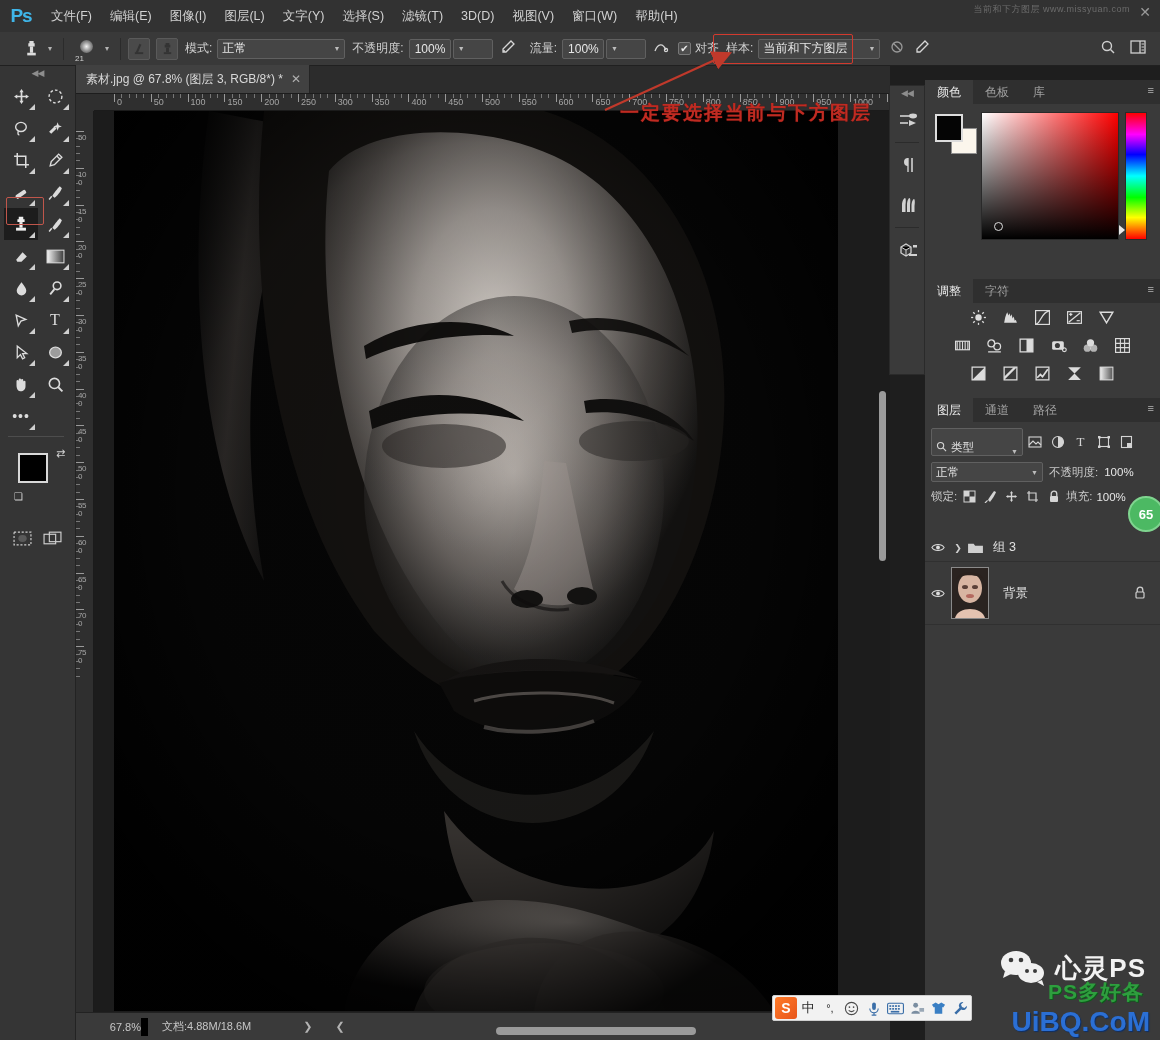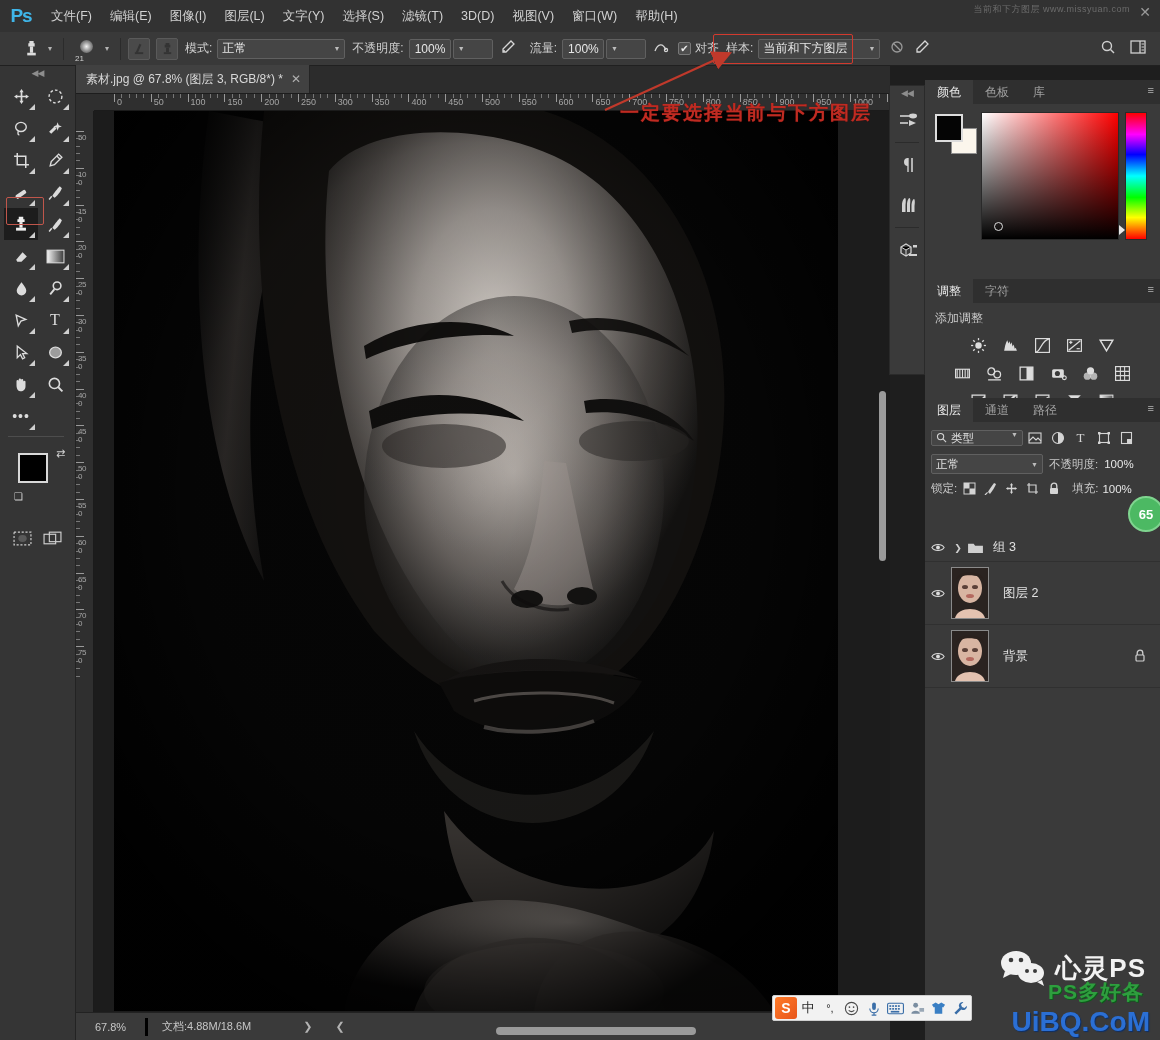--- a/index.html
+++ b/index.html
@@ -155,21 +155,21 @@
     font-weight:bold; letter-spacing:2px; white-space:nowrap; z-index:60;
     text-shadow:0 0 1px #7a1510;
   }
   #annot-arrow{ position:absolute; left:600px; top:48px; z-index:60; }
   
   #statusbar{
     position:absolute; left:76px; bottom:0; width:814px; height:28px;
     background:#3a3a3a; border-top:1px solid #222; display:flex; align-items:center;
     font-size:11px; color:#c6c6c6; gap:0;
   }
-  #sb-zoom{ width:72px; text-align:center; border-right:3px solid #000000; height:18px; line-height:18px;}
+  #sb-zoom{ width:72px; text-align:right; border-right:7px solid #000000; height:18px; line-height:18px;}
   #sb-doc{ padding-left:14px; }
   #sb-arrows{ margin-left:52px; color:#b3b3b3; letter-spacing:10px;}
   #sb-scroll{
     position:absolute; left:420px; bottom:5px; width:200px; height:8px; background:#9a9a9a; border-radius:4px;
   }
   
   #dock-icons{
     position:absolute; top:85px; right:235px; width:36px; height:290px;
     background:#3a3a3a; border:1px solid #2a2a2a;
   }
@@ -211,22 +211,22 @@
     border-top:5px solid transparent;border-bottom:5px solid transparent;border-left:6px solid #e8e8e8;}
   
   #adj-panel{ background:#3a3a3a; padding-bottom:6px; }
   #adj-title{ padding:7px 10px 4px 10px; font-size:12px; color:#c9c9c9; }
   .adj-row{ display:flex; justify-content:center; gap:6px; padding:3px 0; }
   .adj-ico{ width:26px;height:22px;display:flex;align-items:center;justify-content:center;color:#dcdcdc;}
   
   #layers-panel{ position:absolute; left:0; right:0; top:318px; bottom:0; background:#3a3a3a;}
   #lp-filter{ display:flex; align-items:center; gap:0; padding:6px 6px 4px 6px; }
   #lp-filter-sel{
-    width:92px;height:16px;background:#454545;border:1px solid #606060;border-radius:2px;
-    display:flex;align-items:flex-start;justify-content:space-between;padding:0 4px;font-size:11.5px;color:#e0e0e0;
+    width:92px;height:28px;background:#454545;border:1px solid #606060;border-radius:2px;
+    display:flex;align-items:flex-end;justify-content:space-between;padding:0 4px;font-size:11.5px;color:#e0e0e0;
   }
   .lp-ficon{ width:23px;height:20px;display:flex;align-items:center;justify-content:center;color:#d4d4d4;}
   #lp-blend{ display:flex; align-items:center; padding:2px 6px; gap:6px;}
   #lp-blend-sel{
     width:112px;height:20px;background:#454545;border:1px solid #606060;border-radius:2px;
     display:flex;align-items:center;justify-content:space-between;padding:0 4px;font-size:11.5px;color:#e0e0e0;
   }
   #lp-lock{ display:flex; align-items:center; padding:4px 6px; gap:4px; font-size:11.5px;color:#c8c8c8;}
   .lock-ico{ width:17px;height:17px;display:flex;align-items:center;justify-content:center;color:#d4d4d4;font-size:11px;}
   #green-badge{
@@ -941,21 +941,20 @@
       <div id="cp-strip-mark"></div>
     </div>
   </div>
 
   <div class="panel-tabs">
     <div class="ptab active">调整</div>
     <div class="ptab">字符</div>
     <div class="pmenu">≡</div>
   </div>
   <div id="adj-panel">
-    <div id="adj-title">添加调整</div>
     <div class="adj-row">
       <div class="adj-ico">
           <svg width="17" height="17" viewBox="0 0 16 16">
             <circle cx="8" cy="8" r="3" fill="#dcdcdc"></circle>
             <g stroke="#dcdcdc" stroke-width="1.2">
               <path d="M8 1 V3"></path>
               <path d="M8 13 V15"></path>
               <path d="M1 8 H3"></path>
               <path d="M13 8 H15"></path>
               <path d="M3 3 L4.5 4.5"></path>
@@ -1156,21 +1155,21 @@
             <path d="M3 1 V10 H12" fill="none" stroke="#d4d4d4" stroke-width="1.2"></path>
             <path d="M1 3 H10 V12" fill="none" stroke="#d4d4d4" stroke-width="1.2"></path>
           </svg>
       </span>
       <span class="lock-ico">
         <svg width="12" height="13" viewBox="0 0 12 13">
             <path d="M3.2 6 V4 a2.8 2.8 0 0 1 5.6 0 V6" fill="none" stroke="#d4d4d4" stroke-width="1.3"></path>
             <rect x="2" y="6" width="8" height="6" rx="1" fill="#d4d4d4"></rect>
           </svg>
       </span>
-      <span style="margin-left:6px">填充:</span>
+      <span style="margin-left:0">填充:</span>
       <span style="color:#e6e6e6">100%</span>
     </div>
 
     <div id="green-badge">65</div>
 
     <div id="layer-list">
 
       <div class="layer-row group">
         <div class="eye">
           <svg width="14" height="11" viewBox="0 0 16 11">
@@ -1181,40 +1180,20 @@
         <div class="chevron">❯</div>
         <div class="folder">
           <svg width="17" height="13" viewBox="0 0 18 14">
               <path d="M1 3 H7 L8.6 5 H17 V13 H1 Z" fill="#cfcfcf"></path>
             </svg>
         </div>
         <div class="lname" style="margin-left:8px">组 3</div>
       </div>
 
 
-      <div class="layer-row">
-        <div class="eye">
-          <svg width="14" height="11" viewBox="0 0 16 11">
-              <path d="M1 5.5 C4 1, 12 1, 15 5.5 C12 10, 4 10, 1 5.5 Z" fill="none" stroke="#dcdcdc" stroke-width="1.2"></path>
-              <circle cx="8" cy="5.5" r="2.2" fill="#dcdcdc"></circle>
-            </svg>
-        </div>
-        <div class="lthumb">
-          <svg width="36" height="50" viewBox="0 0 36 50">
-              <rect width="36" height="50" fill="#2a2320"></rect>
-              <ellipse cx="18" cy="20" rx="12" ry="15" fill="#d8b5a2"></ellipse>
-              <path d="M4 12 C4 2, 32 2, 32 13 C30 6, 8 5, 4 12Z" fill="#2a211d"></path>
-              <path d="M3 50 C6 38, 30 38, 33 50 Z" fill="#e3c2b0"></path>
-              <ellipse cx="13" cy="19" rx="3" ry="2" fill="#5a4038"></ellipse>
-              <ellipse cx="23" cy="19" rx="3" ry="2" fill="#5a4038"></ellipse>
-              <ellipse cx="18" cy="28" rx="4" ry="2" fill="#b4695f"></ellipse>
-            </svg>
-        </div>
-        <div class="lname">图层 2</div>
-      </div>
 
 
       <div class="layer-row">
         <div class="eye">
           <svg width="14" height="11" viewBox="0 0 16 11">
               <path d="M1 5.5 C4 1, 12 1, 15 5.5 C12 10, 4 10, 1 5.5 Z" fill="none" stroke="#dcdcdc" stroke-width="1.2"></path>
               <circle cx="8" cy="5.5" r="2.2" fill="#dcdcdc"></circle>
             </svg>
         </div>
         <div class="lthumb">

